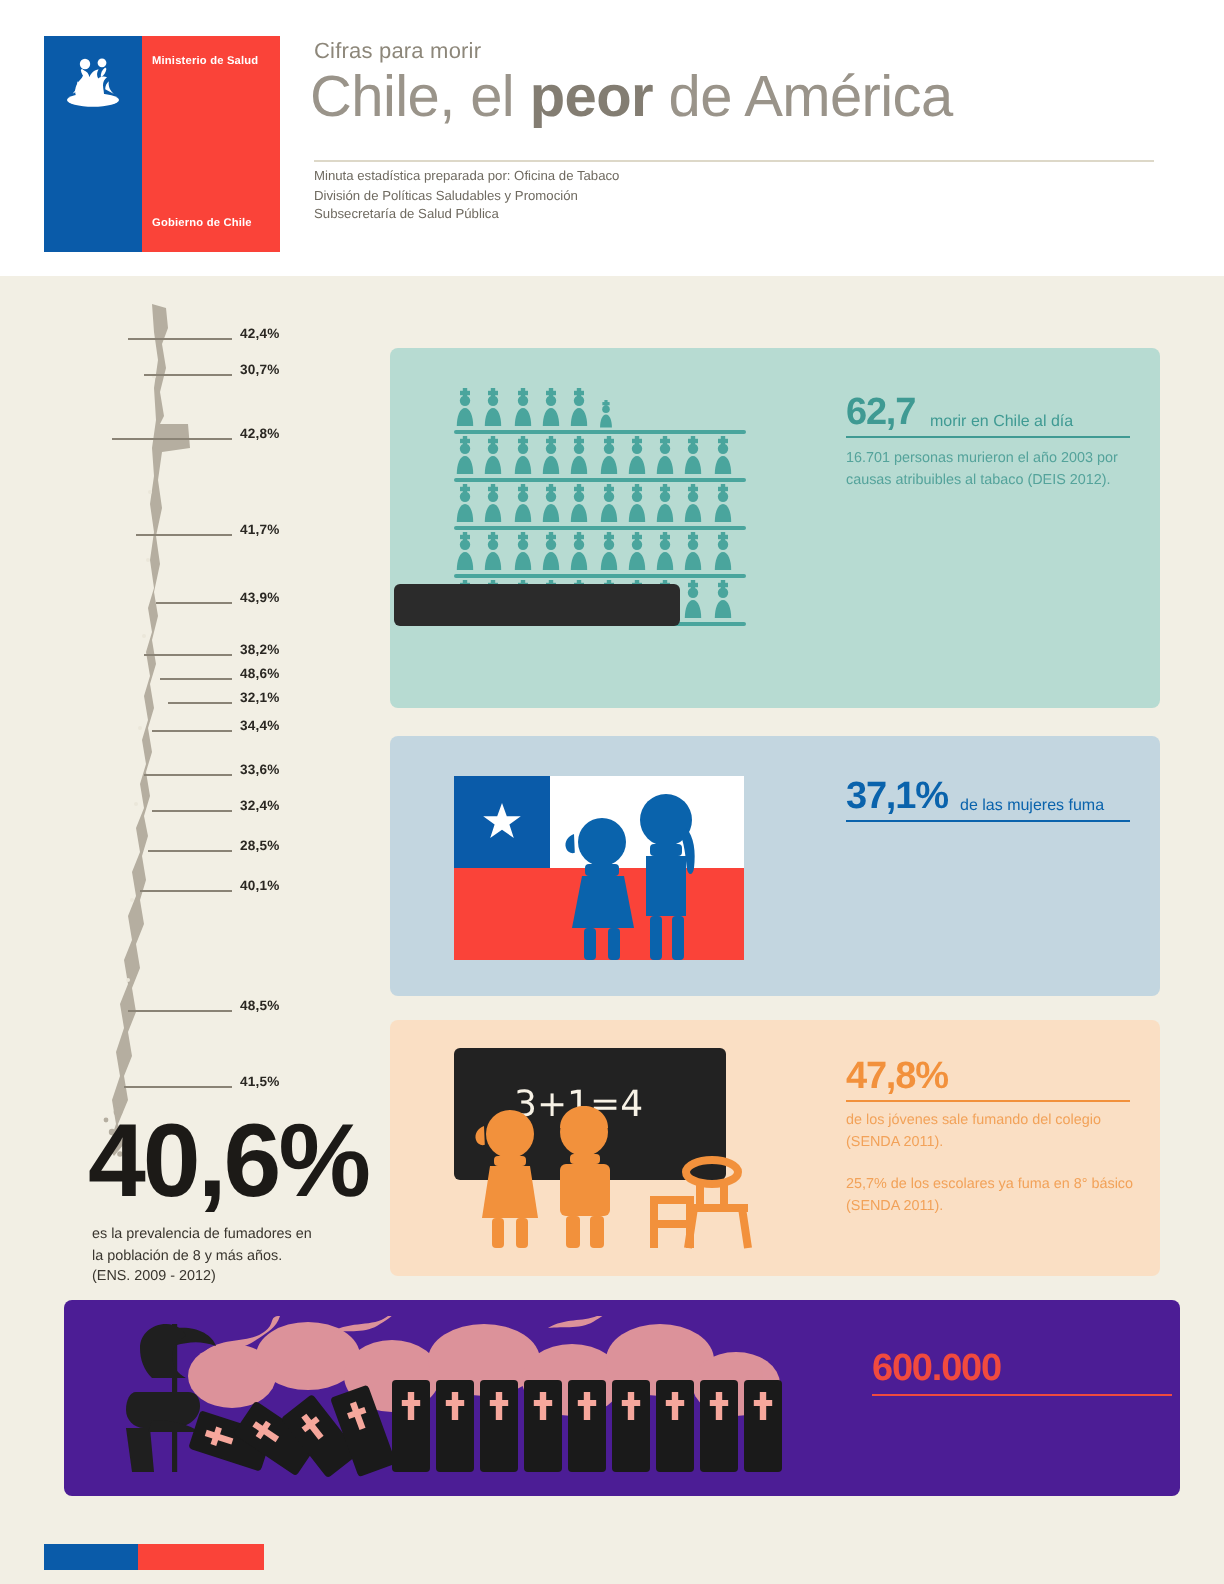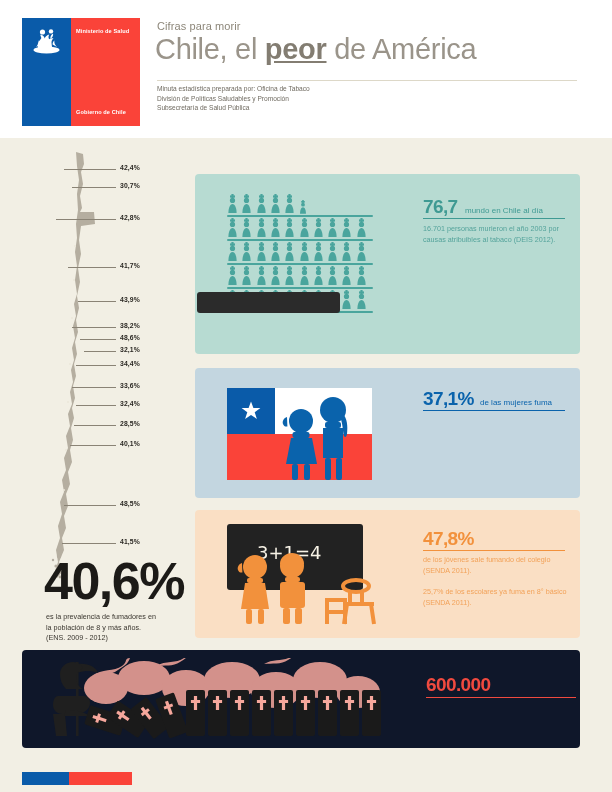--- a/index.html
+++ b/index.html
@@ -16,21 +16,21 @@
   .logo-blue{position:absolute;left:0;top:0;width:49px;height:108px;background:#0a5ba9;}
   .logo-red{position:absolute;left:49px;top:0;width:69px;height:108px;background:#fa4339;}
   .logo-crest{position:absolute;left:8px;top:8px;width:33px;height:28px;}
   .logo-text-min{position:absolute;left:54px;top:10px;width:62px;color:#fff;
       font-size:5.6px;font-weight:bold;line-height:7px;letter-spacing:.1px;}
   .logo-text-gob{position:absolute;left:54px;top:91px;width:62px;color:#fff;
       font-size:5.6px;font-weight:bold;letter-spacing:.1px;}
   #head-kicker{position:absolute;left:157px;top:20px;font-size:11px;color:#8d877a;letter-spacing:.1px;}
   #head-title{position:absolute;left:155px;top:33px;font-size:29px;color:#9a948a;
       font-weight:300;letter-spacing:-.3px;white-space:nowrap;}
-  #head-title b{font-weight:700;color:#837d72;text-decoration:underline;}
+  #head-title b{font-weight:700;color:#837d72;}
   #head-rule{position:absolute;left:157px;top:80px;width:420px;height:1px;background:#ddd8c8;}
   #head-credits{position:absolute;left:157px;top:84px;font-size:6.6px;color:#6f6a60;line-height:9.6px;}
 
   
   #canvas{position:absolute;left:0;top:138px;width:612px;height:626px;background:#f2efe4;}
 
   
   #map-col{position:absolute;left:22px;top:12px;width:170px;height:520px;}
   #chile-map{position:absolute;left:28px;top:0px;width:62px;height:430px;}
   .pct-row{position:absolute;height:10px;}
@@ -76,21 +76,21 @@
   #p3{left:195px;top:372px;width:385px;height:128px;background:#fadfc4;}
   #p3 .num{position:absolute;left:228px;top:18px;font-size:19px;color:#f2913c;}
   #p3 .rule{left:228px;top:40px;width:142px;background:#f2913c;}
   #p3 .body{left:228px;top:45px;width:152px;color:#f2a259;}
   #p3 .body2{left:228px;top:77px;width:152px;color:#f2a259;}
   #board{position:absolute;left:32px;top:14px;width:136px;height:66px;background:#222;border-radius:3px;}
   #board-eq{position:absolute;left:30px;top:18px;font-size:18px;color:#f7f2e6;
       font-family:"DejaVu Sans", sans-serif;}
 
   
-  #p4{left:22px;top:512px;width:558px;height:98px;background:#0f172a;}
+  #p4{left:32px;top:512px;width:558px;height:98px;background:#4c1d95;}
   #p4 .num{position:absolute;left:404px;top:24px;font-size:19px;color:#f04a3f;}
   #p4 .rule{left:404px;top:47px;width:150px;background:#f04a3f;}
   #p4 .body{left:404px;top:52px;width:155px;color:#ef6a5c;}
   #dominoes{position:absolute;left:14px;top:8px;width:380px;height:84px;}
 
   
   #footbar{position:absolute;left:22px;top:772px;width:110px;height:13px;}
   .fb-blue{position:absolute;left:0;top:0;width:47px;height:13px;background:#0a5ba9;}
   .fb-red{position:absolute;left:47px;top:0;width:63px;height:13px;background:#fa4339;}
 </style>
@@ -609,22 +609,22 @@
                 <rect x="4.4" y="0" width="2.2" height="4"></rect>
                 <rect x="3" y="1.4" width="5" height="2.2"></rect>
                 <circle cx="5.5" cy="6.4" r="2.6"></circle>
                 <path d="M1.4 19c0-5 1.6-9 4.1-9s4.1 4 4.1 9z"></path>
               </g>
             </svg></div>
           <div class="pshelf" style="top: 20.5px; width: 146px;"></div>
         </div>
       </div>
     <div id="pbar"></div>
-    <div class="num panel-num">76,7</div>
-    <div class="numsub">mundo en Chile al día</div>
+    <div class="num panel-num">62,7</div>
+    <div class="numsub">morir en Chile al día</div>
     <div class="rule panel-rule"></div>
     <div class="body panel-body">16.701 personas murieron el año 2003 por causas atribuibles al tabaco (DEIS 2012).</div>
   </div>
 
   <div id="p2" class="panel">
     <div id="flagwrap">
       <div class="flag-blue"></div>
       <div class="flag-white"></div>
       <div class="flag-red"></div>
       <svg style="position:absolute;left:14px;top:13px;width:20px;height:20px" viewBox="0 0 20 20">

